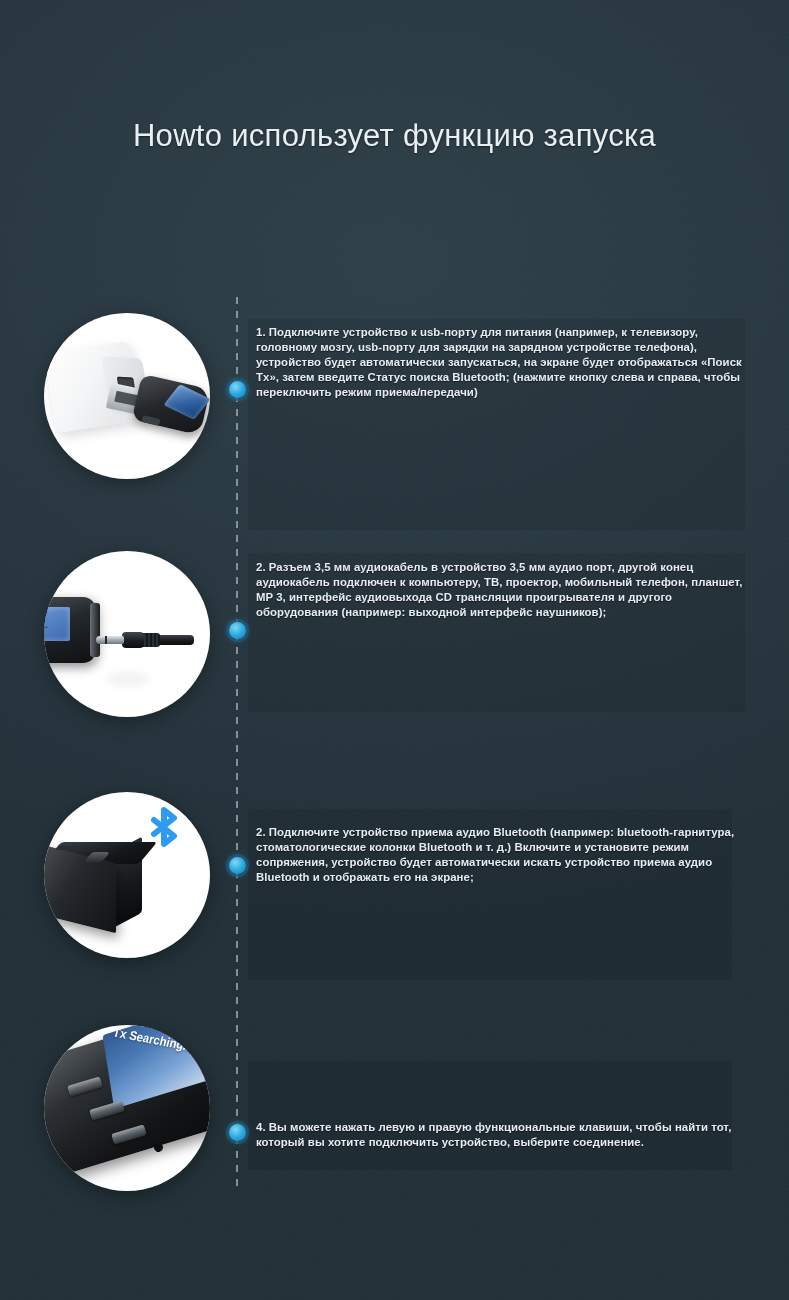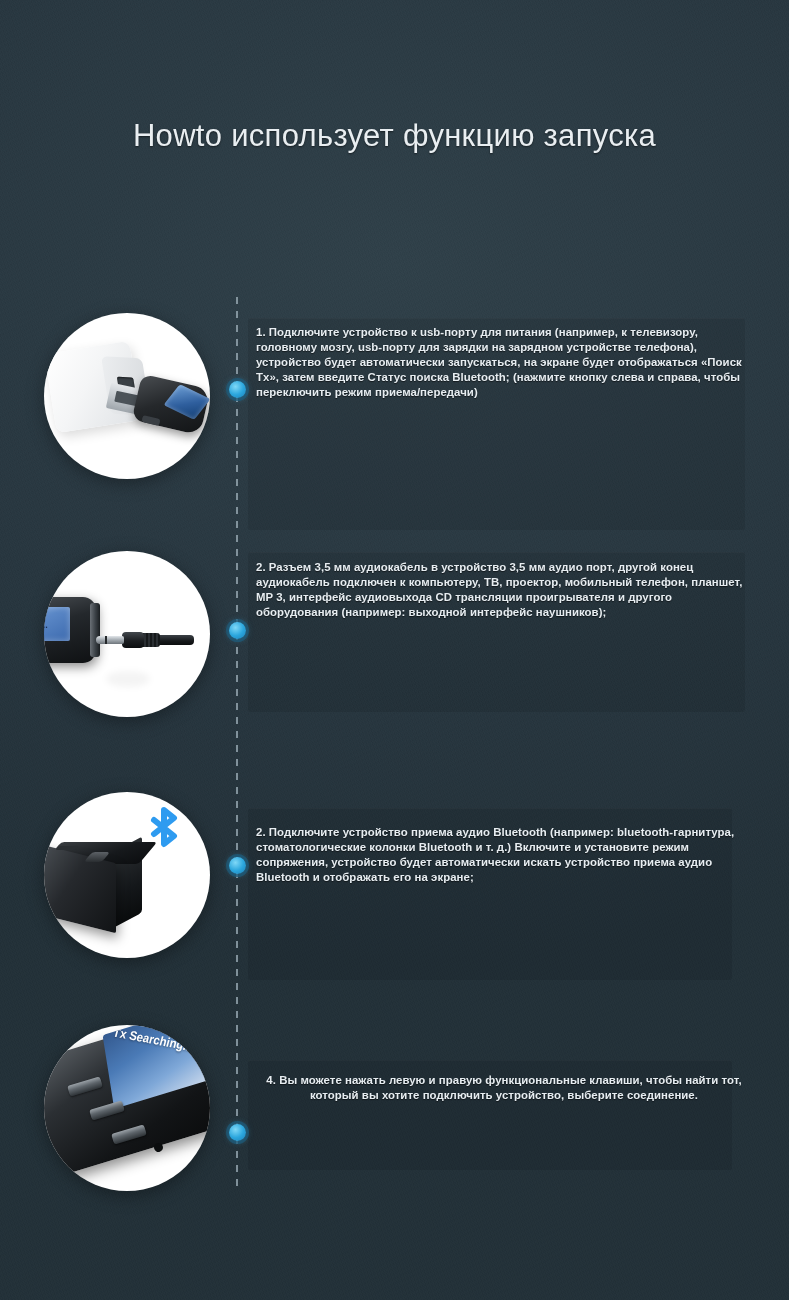--- a/index.html
+++ b/index.html
@@ -344,16 +344,16 @@
         </div>
         <div class="d4-btn d4-b1"></div>
         <div class="d4-btn d4-b2"></div>
         <div class="d4-btn d4-b3"></div>
         <div class="d4-hole"></div>
       </div>
     </div>
 
     <div class="dot" style="top:1124px;"></div>
 
-    <p class="copy" style="top:1073px;text-align:center;">4. Вы можете нажать левую и правую функциональные клавиши, чтобы найти тот, который вы хотите подключить устройство, выберите соединение.</p>
+    <p class="copy" style="top:1120px;">4. Вы можете нажать левую и правую функциональные клавиши, чтобы найти тот, который вы хотите подключить устройство, выберите соединение.</p>
   </div>
 
 </div>
 
 </body></html>

